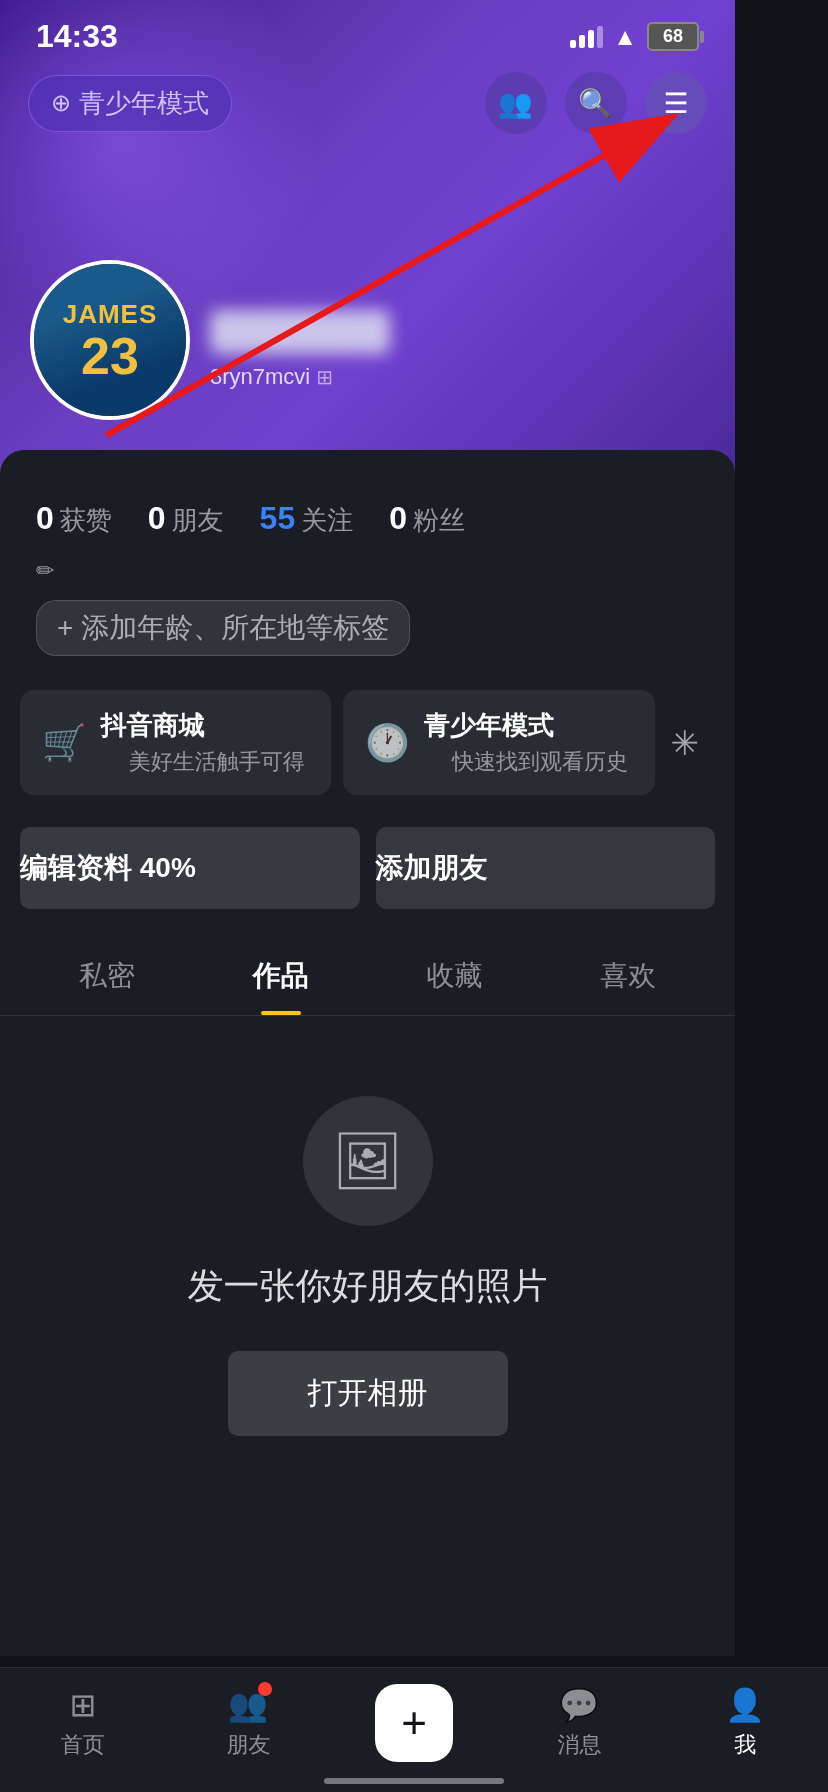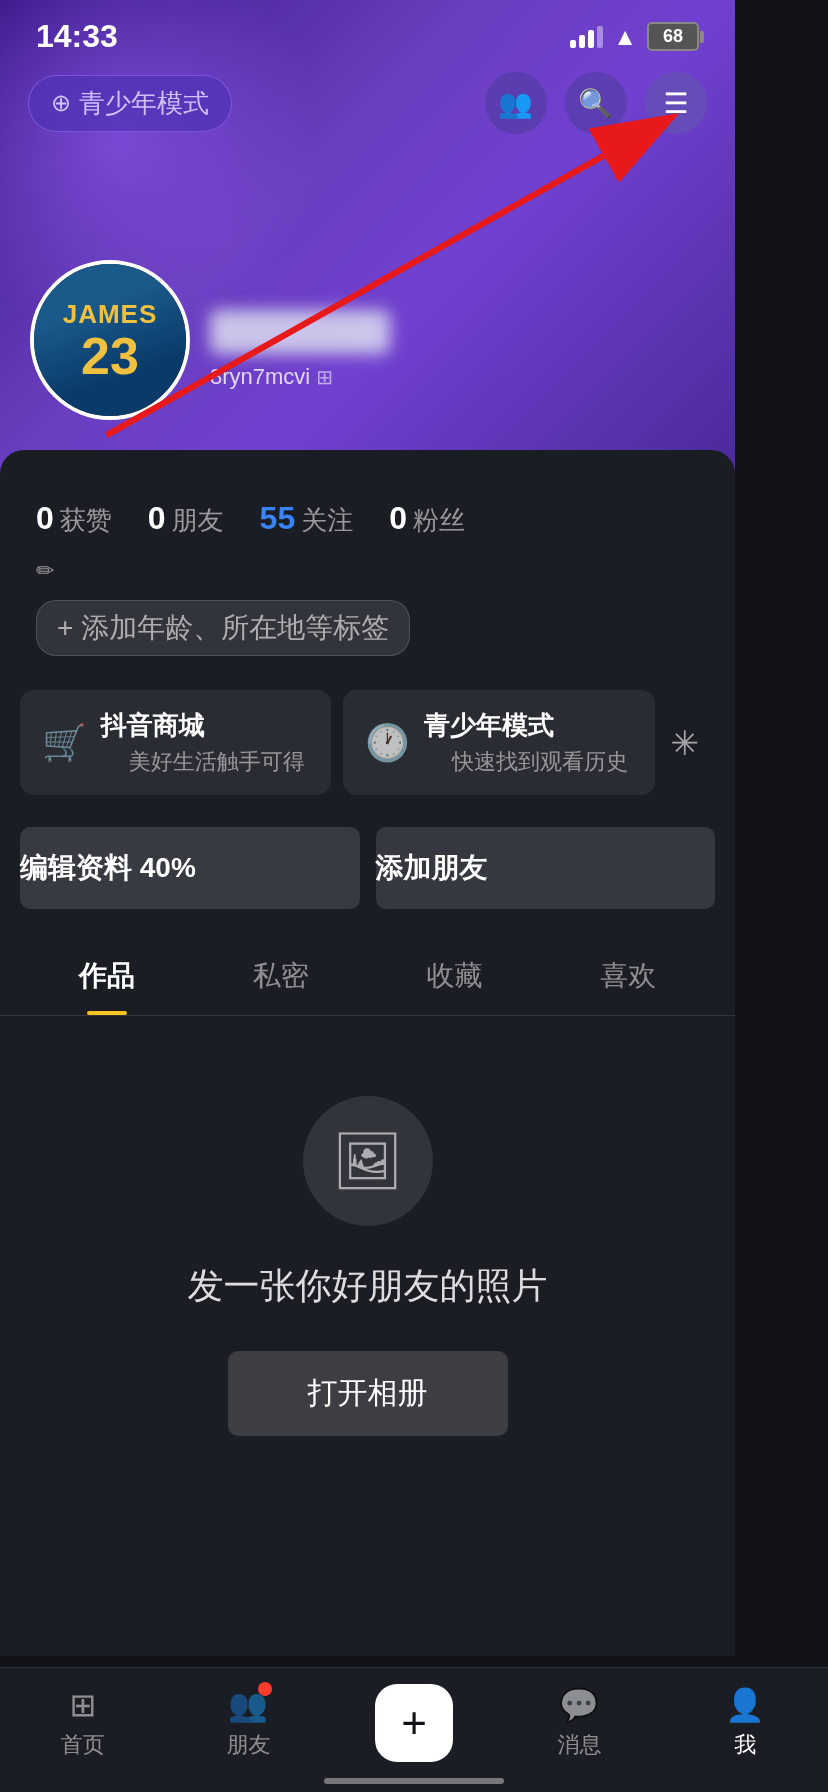--- a/index.html
+++ b/index.html
@@ -605,25 +605,25 @@
     <div class="action-buttons">
       <button class="action-btn primary">
         <span>编辑资料 </span><span>40%</span>
       </button>
       <button class="action-btn">
         <span>添加朋友</span>
       </button>
     </div>
 
     <div class="tabs-row">
+      <div class="tab-item">
+        <span>私密</span>
+      </div>
       <div class="tab-item active">
         <span>作品</span>
-      </div>
-      <div class="tab-item">
-        <span>私密</span>
       </div>
       <div class="tab-item">
         <span>收藏</span>
       </div>
       <div class="tab-item">
         <span>喜欢</span>
       </div>
     </div>
 
     <div class="empty-state">

